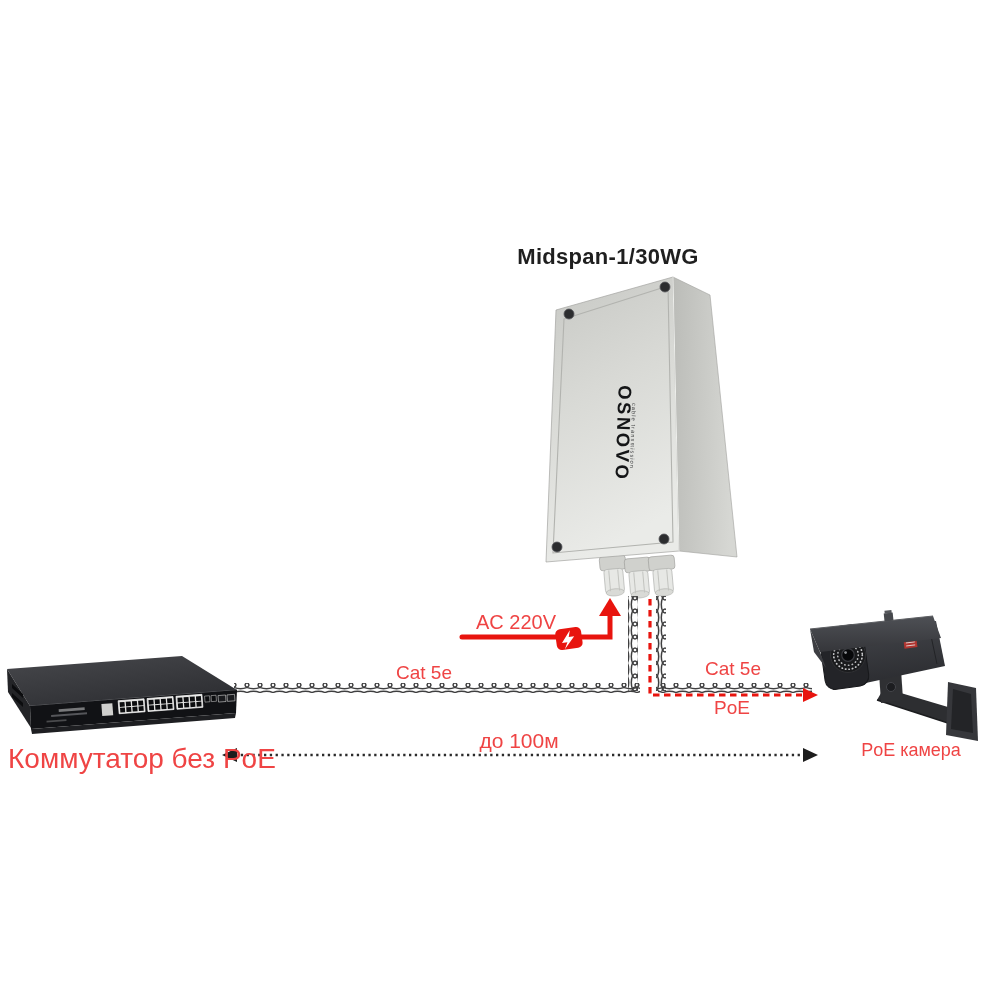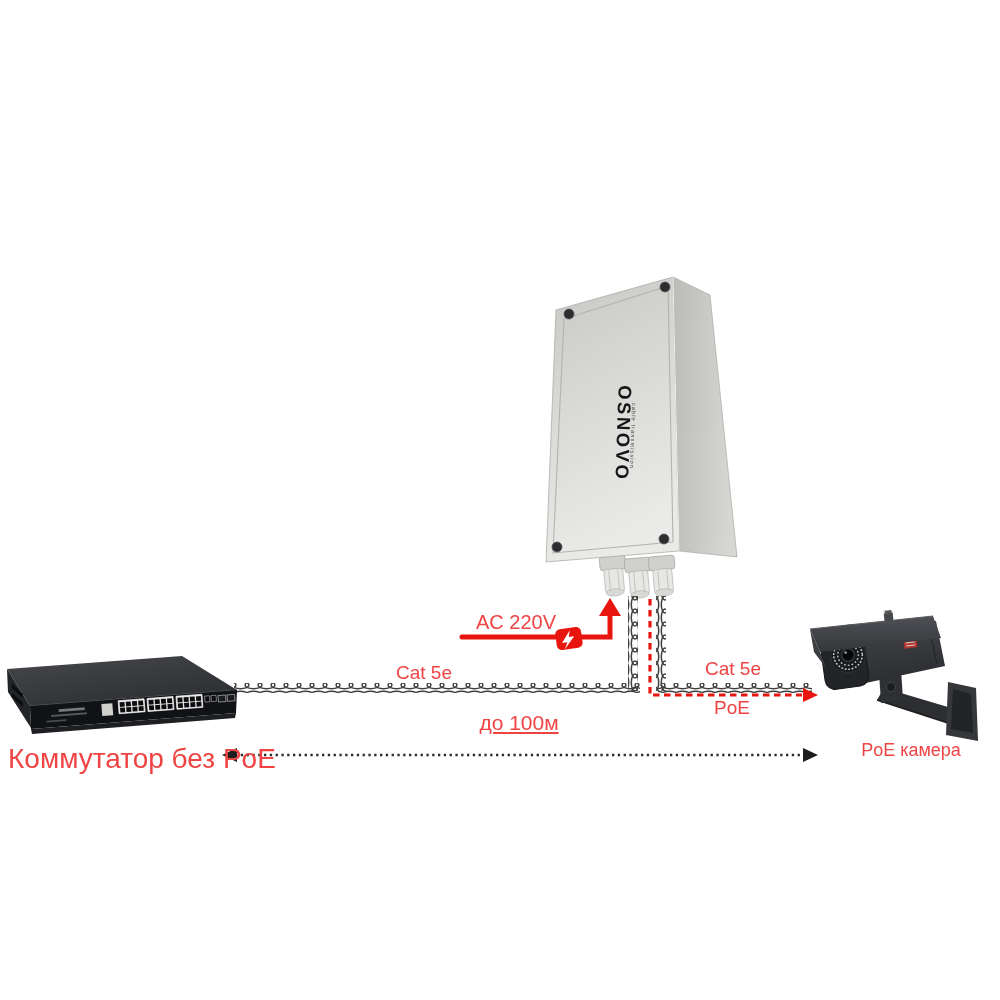--- a/index.html
+++ b/index.html
@@ -9,21 +9,21 @@
   }
   #scene{position:absolute;left:0;top:0;width:1000px;height:1000px;}
   .lbl{position:absolute;color:#ef4444;line-height:1.05;white-space:nowrap;}
   #title{left:497px;top:245px;width:222px;font-size:22px;font-weight:bold;letter-spacing:.3px;text-align:center;color:#1f1f1f;}
   #ac-label{left:476px;top:612px;font-size:20px;}
   #cat5e-left{left:392px;top:663px;width:64px;font-size:19px;text-align:center;}
   #cat5e-right{left:700px;top:659px;width:66px;font-size:19px;text-align:center;}
   #poe-label{left:710px;top:698px;width:44px;font-size:19px;text-align:center;}
   #switch-label{left:8px;top:744px;width:204px;font-size:28px;text-align:center;}
   #camera-label{left:853px;top:741px;width:116px;font-size:18px;text-align:center;}
-  #distance-label{left:470px;top:712px;width:98px;font-size:21px;text-align:center;text-decoration:underline;}
+  #distance-label{left:470px;top:730px;width:98px;font-size:21px;text-align:center;}
   svg text{font-family:"Liberation Sans","DejaVu Sans",sans-serif;}
 </style>
 </head>
 <body>
 
 <div id="canvas">
 
   <svg id="scene" viewBox="0 0 1000 1000" xmlns="http://www.w3.org/2000/svg">
     <defs>
       <linearGradient id="gFront" x1="0" y1="0" x2="0.25" y2="1">
@@ -185,20 +185,21 @@
       <polygon points="810,629 933,616 941,638 820,652" fill="url(#gShield)"></polygon>
       <line x1="810" y1="629" x2="933" y2="616" stroke="#5d5f63" stroke-width="1"></line>
       <polygon points="810,629 820,652 826,668 814,652" fill="#3d3e42"></polygon>
       <g transform="rotate(-6 888 616)">
         <rect x="884" y="613" width="9" height="8" fill="#46484c"></rect>
         <rect x="885" y="610.5" width="7" height="3" fill="#55575b"></rect>
       </g>
     </g>
   </svg>
 
+  <div class="lbl" id="title">Midspan-1/30WG</div>
   <div class="lbl" id="ac-label">AC 220V</div>
   <div class="lbl" id="cat5e-left">Cat 5e</div>
   <div class="lbl" id="cat5e-right">Cat 5e</div>
   <div class="lbl" id="poe-label">PoE</div>
   <div class="lbl" id="switch-label">Коммутатор без PoE</div>
   <div class="lbl" id="camera-label">PoE камера</div>
   <div class="lbl" id="distance-label">до 100м</div>
 </div>
 
 </body></html>

